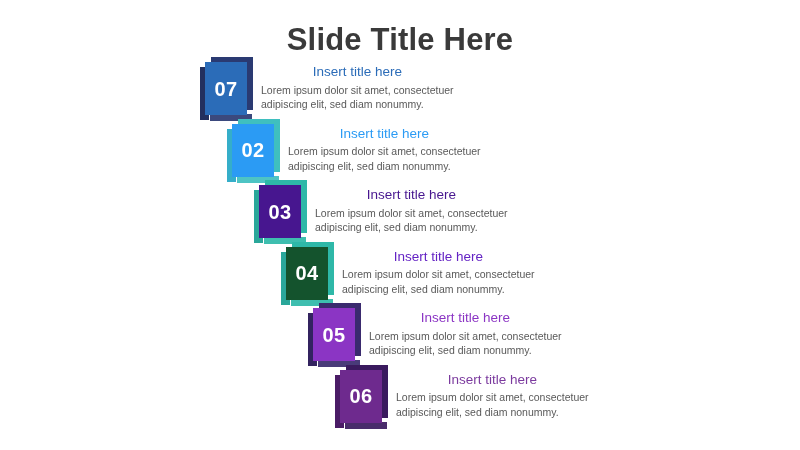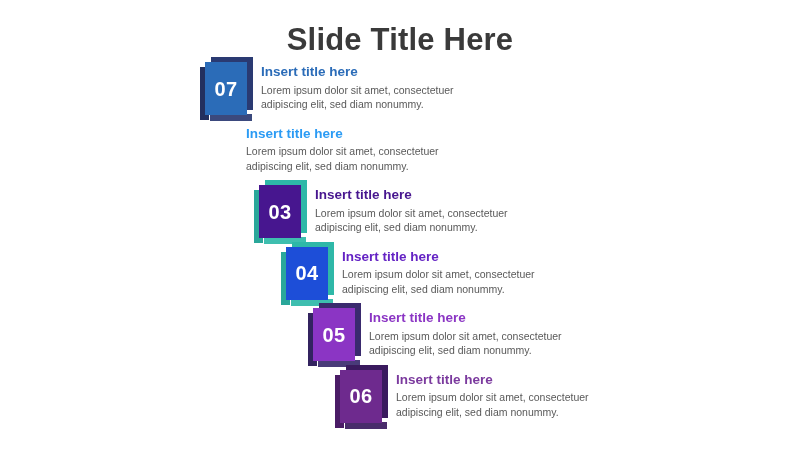--- a/index.html
+++ b/index.html
@@ -75,23 +75,24 @@
     line-height: 1;
   }
 
   
   .textblock {
     margin-left: 14px;
     padding-top: 2px;
   }
   .item-title {
     font-size: 13.5px;
-    font-weight: bold;
+    font-weight: normal;
     line-height: 1.15;
     margin-bottom: 3px;
+    text-align: center;
   }
   .item-body {
     font-size: 10.5px;
     line-height: 1.42;
     color: #595959;
     white-space: pre-line;
     max-width: 215px;
   }
 </style>
 </head>
@@ -111,20 +112,28 @@
             <span class="num">07</span>
           </div>
         </div>
         <div class="textblock">
           <div class="item-title" style="color: rgb(43, 108, 184);">Insert title here</div>
           <div class="item-body">Lorem ipsum dolor sit amet, consectetuer
 adipiscing elit, sed diam nonummy.</div>
         </div>
       </div>
       <div class="item" style="left: 232px; top: 123.5px;">
+        <div class="numbox">
+          <div class="slab" style="background: rgb(63, 191, 191);"></div>
+          <div class="foot" style="background: rgb(63, 191, 191);"></div>
+          <div class="side" style="background: rgb(53, 174, 201);"></div>
+          <div class="face" style="background: rgb(43, 155, 244);">
+            <span class="num">02</span>
+          </div>
+        </div>
         <div class="textblock">
           <div class="item-title" style="color: rgb(43, 155, 244);">Insert title here</div>
           <div class="item-body">Lorem ipsum dolor sit amet, consectetuer
 adipiscing elit, sed diam nonummy.</div>
         </div>
       </div>
       <div class="item" style="left: 259px; top: 185px;">
         <div class="numbox">
           <div class="slab" style="background: rgb(46, 184, 168);"></div>
           <div class="foot" style="background: rgb(46, 184, 168);"></div>
@@ -137,21 +146,21 @@
           <div class="item-title" style="color: rgb(71, 22, 143);">Insert title here</div>
           <div class="item-body">Lorem ipsum dolor sit amet, consectetuer
 adipiscing elit, sed diam nonummy.</div>
         </div>
       </div>
       <div class="item" style="left: 286px; top: 246.5px;">
         <div class="numbox">
           <div class="slab" style="background: rgb(46, 184, 168);"></div>
           <div class="foot" style="background: rgb(46, 184, 168);"></div>
           <div class="side" style="background: rgb(42, 167, 154);"></div>
-          <div class="face" style="background: #1d4ed8;">
+          <div class="face" style="background: #14532d;">
             <span class="num">04</span>
           </div>
         </div>
         <div class="textblock">
           <div class="item-title" style="color: rgb(100, 35, 196);">Insert title here</div>
           <div class="item-body">Lorem ipsum dolor sit amet, consectetuer
 adipiscing elit, sed diam nonummy.</div>
         </div>
       </div>
       <div class="item" style="left: 313px; top: 308px;">

